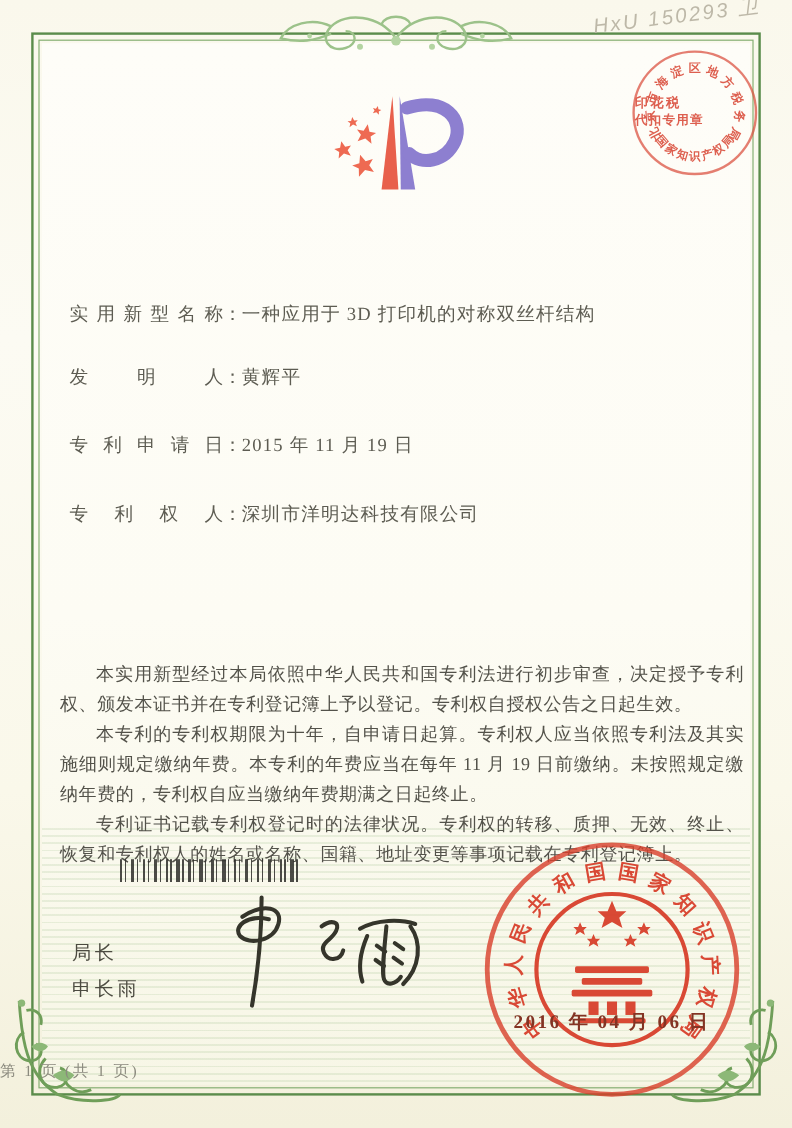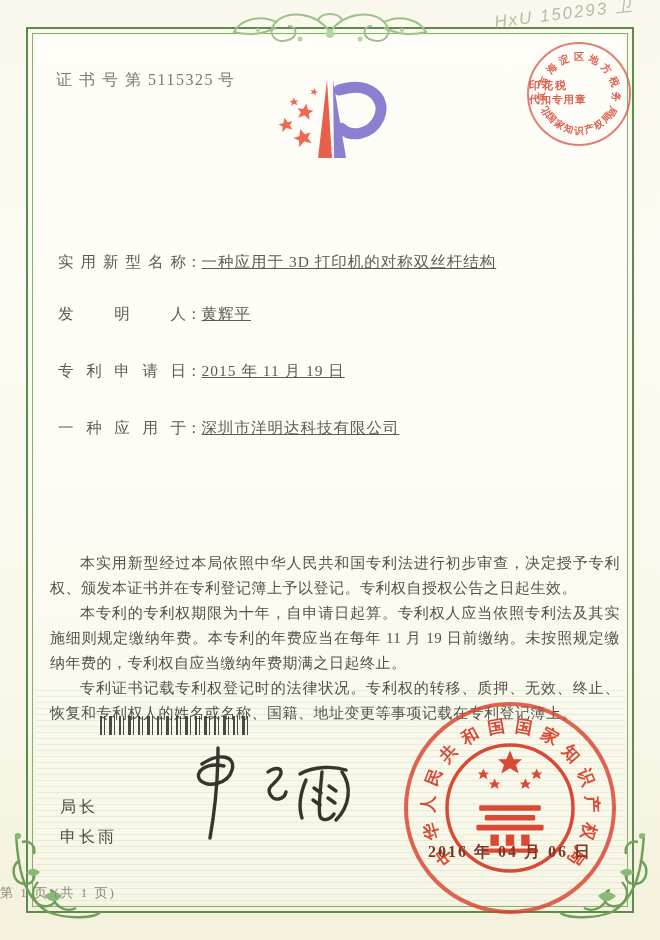--- a/index.html
+++ b/index.html
@@ -15,27 +15,27 @@
   .cert-no .lbl{letter-spacing:7px;}
   .cert-no .num{letter-spacing:1.5px;}
   .cert-no .suf{margin-left:4px;}
   .logo{position:absolute;left:262px;top:78px;width:136px;height:100px;z-index:2;}
   .doc-title{position:absolute;left:0;top:168px;width:100%;text-align:center;z-index:2;
     font-size:33px;font-weight:500;color:#45443e;letter-spacing:13px;text-indent:13px;}
   .fields{position:absolute;left:58px;top:252px;right:40px;z-index:2;}
   .frow{margin-bottom:31px;font-size:15.5px;color:#5d5c52;white-space:nowrap;}
   .frow.gap2{margin-bottom:27px;margin-top:36px;}
   .frow .flabel{display:inline-block;width:128px;text-align:justify;text-align-last:justify;vertical-align:bottom;}
-  .frow .fvalue{letter-spacing:1px;text-decoration:underline;}
+  .frow .fvalue{letter-spacing:1px;}
   .paras{position:absolute;left:50px;top:551px;right:40px;z-index:2;font-size:15px;line-height:25px;color:#53524a;text-align:justify;}
   .paras p{margin:0;text-indent:2em;letter-spacing:.5px;}
   .barcode{position:absolute;left:100px;top:716px;width:150px;height:19px;z-index:2;opacity:.85;
     background:repeating-linear-gradient(90deg,#2c2c28 0 2px,transparent 2px 4px,#2c2c28 4px 5px,transparent 5px 9px,#2c2c28 9px 12px,transparent 12px 14px,#2c2c28 14px 15px,transparent 15px 19px);}
   .officer{position:absolute;left:60px;top:780px;z-index:2;font-size:16px;color:#4c4b41;line-height:30px;letter-spacing:3px;
-    font-family:"Liberation Sans","DejaVu Sans",sans-serif;margin-top:12px;}
+    font-family:"Liberation Sans","DejaVu Sans",sans-serif;}
   .signature{position:absolute;left:172px;top:742px;z-index:3;}
   .seal{border-radius:50%;position:absolute;z-index:5;}
   .seal-main{left:404px;top:702px;width:204px;height:204px;border:4px solid rgba(216,64,44,.85);opacity:.95;}
   .seal-main .emblem{position:absolute;left:32px;top:32px;width:140px;height:140px;}
   .seal-main .seal-date{position:absolute;left:-6px;top:136px;width:216px;text-align:center;z-index:6;
     font-size:16px;font-weight:bold;color:#7e2a1a;letter-spacing:2px;white-space:nowrap;}
   .seal-tax{left:527px;top:42px;width:100px;height:100px;border:2.5px solid rgba(217,74,56,.8);opacity:.88;}
   .seal-tax .ctr{position:absolute;left:0;width:100%;color:#d94a38;font-weight:bold;
     font-family:"Liberation Sans","DejaVu Sans",sans-serif;}
   .ctr.l1{top:34px;font-size:11px;letter-spacing:2px;}
@@ -100,23 +100,20 @@
     </g>
     <g fill="#8cb877">
       <path d="M36,70 q10,-8 18,0 q-8,10 -18,0z"></path>
       <path d="M18,46 q8,-6 14,0 q-6,8 -14,0z"></path>
       <circle cx="10" cy="10" r="3"></circle>
     </g>
   </svg>
 
   <div class="pencil">HxU 150293 卫</div>
 
-  <div class="cert-no">
-    <span class="lbl">证书号第</span><span class="num">5115325</span><span class="suf">号</span>
-  </div>
 
   <svg class="logo" viewBox="0 0 130 100">
     <polygon points="62,2 67,80 53,80" fill="#e8604c"></polygon>
     <polygon points="68,2 81,80 69,80" fill="#8d7fd0"></polygon>
     <path d="M74,12 C106,2 122,22 114,40 C106,57 86,60 76,50" fill="none" stroke="#8d7fd0" stroke-width="11" stroke-linecap="round"></path>
     <g fill="#ee6a52">
       <polygon points="0,-10 2.9,-3.1 9.5,-3.1 4.8,1.2 6.9,8.1 0,4 -6.9,8.1 -4.8,1.2 -9.5,-3.1 -2.9,-3.1" transform="translate(21,47) scale(0.75) rotate(-12)"></polygon>
       <polygon points="0,-10 2.9,-3.1 9.5,-3.1 4.8,1.2 6.9,8.1 0,4 -6.9,8.1 -4.8,1.2 -9.5,-3.1 -2.9,-3.1" transform="translate(40,34) scale(0.85) rotate(10)"></polygon>
       <polygon points="0,-10 2.9,-3.1 9.5,-3.1 4.8,1.2 6.9,8.1 0,4 -6.9,8.1 -4.8,1.2 -9.5,-3.1 -2.9,-3.1" transform="translate(29,24) scale(0.45) rotate(-6)"></polygon>
       <polygon points="0,-10 2.9,-3.1 9.5,-3.1 4.8,1.2 6.9,8.1 0,4 -6.9,8.1 -4.8,1.2 -9.5,-3.1 -2.9,-3.1" transform="translate(49,14) scale(0.38) rotate(14)"></polygon>
@@ -129,21 +126,21 @@
     <div class="frow">
       <span class="flabel">实用新型名称</span><span>：</span><span class="fvalue">一种应用于 3D 打印机的对称双丝杆结构</span>
     </div>
     <div class="frow">
       <span class="flabel">发明人</span><span>：</span><span class="fvalue">黄辉平</span>
     </div>
     <div class="frow gap2">
       <span class="flabel">专利申请日</span><span>：</span><span class="fvalue">2015 年 11 月 19 日</span>
     </div>
     <div class="frow gap2">
-      <span class="flabel">一种应用于</span><span>：</span><span class="fvalue">深圳市洋明达科技有限公司</span>
+      <span class="flabel">专利权人</span><span>：</span><span class="fvalue">深圳市洋明达科技有限公司</span>
     </div>
   </div>
 
   <div class="paras">
     <p>本实用新型经过本局依照中华人民共和国专利法进行初步审查，决定授予专利权、颁发本证书并在专利登记簿上予以登记。专利权自授权公告之日起生效。</p>
     <p>本专利的专利权期限为十年，自申请日起算。专利权人应当依照专利法及其实施细则规定缴纳年费。本专利的年费应当在每年 11 月 19 日前缴纳。未按照规定缴纳年费的，专利权自应当缴纳年费期满之日起终止。</p>
     <p>专利证书记载专利权登记时的法律状况。专利权的转移、质押、无效、终止、恢复和专利权人的姓名或名称、国籍、地址变更等事项记载在专利登记簿上。</p>
   </div>
 
   <div class="barcode"></div>

